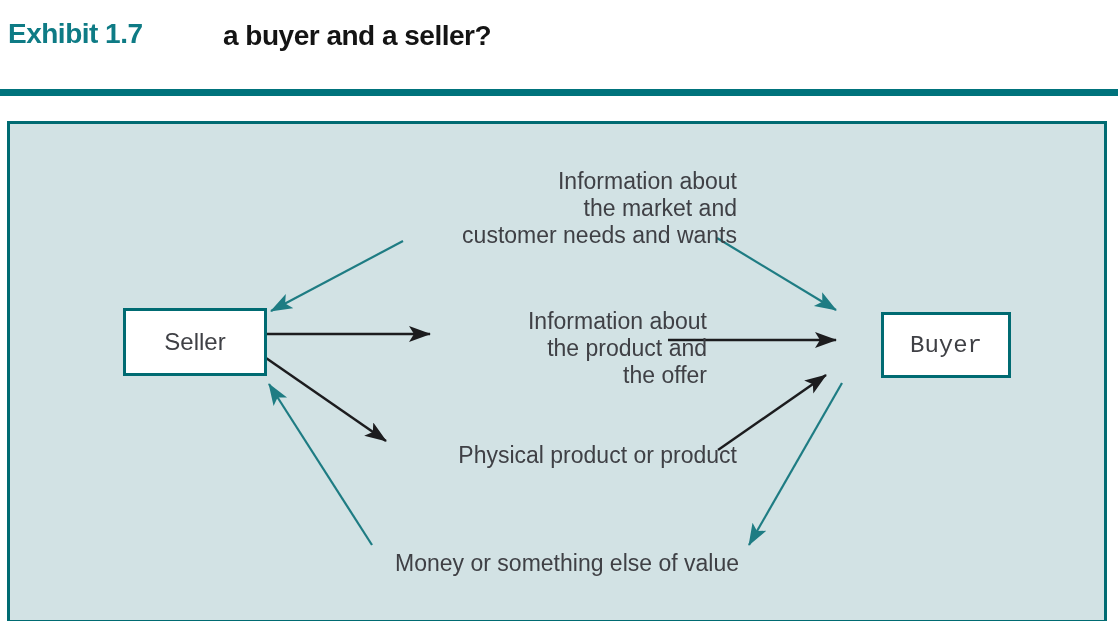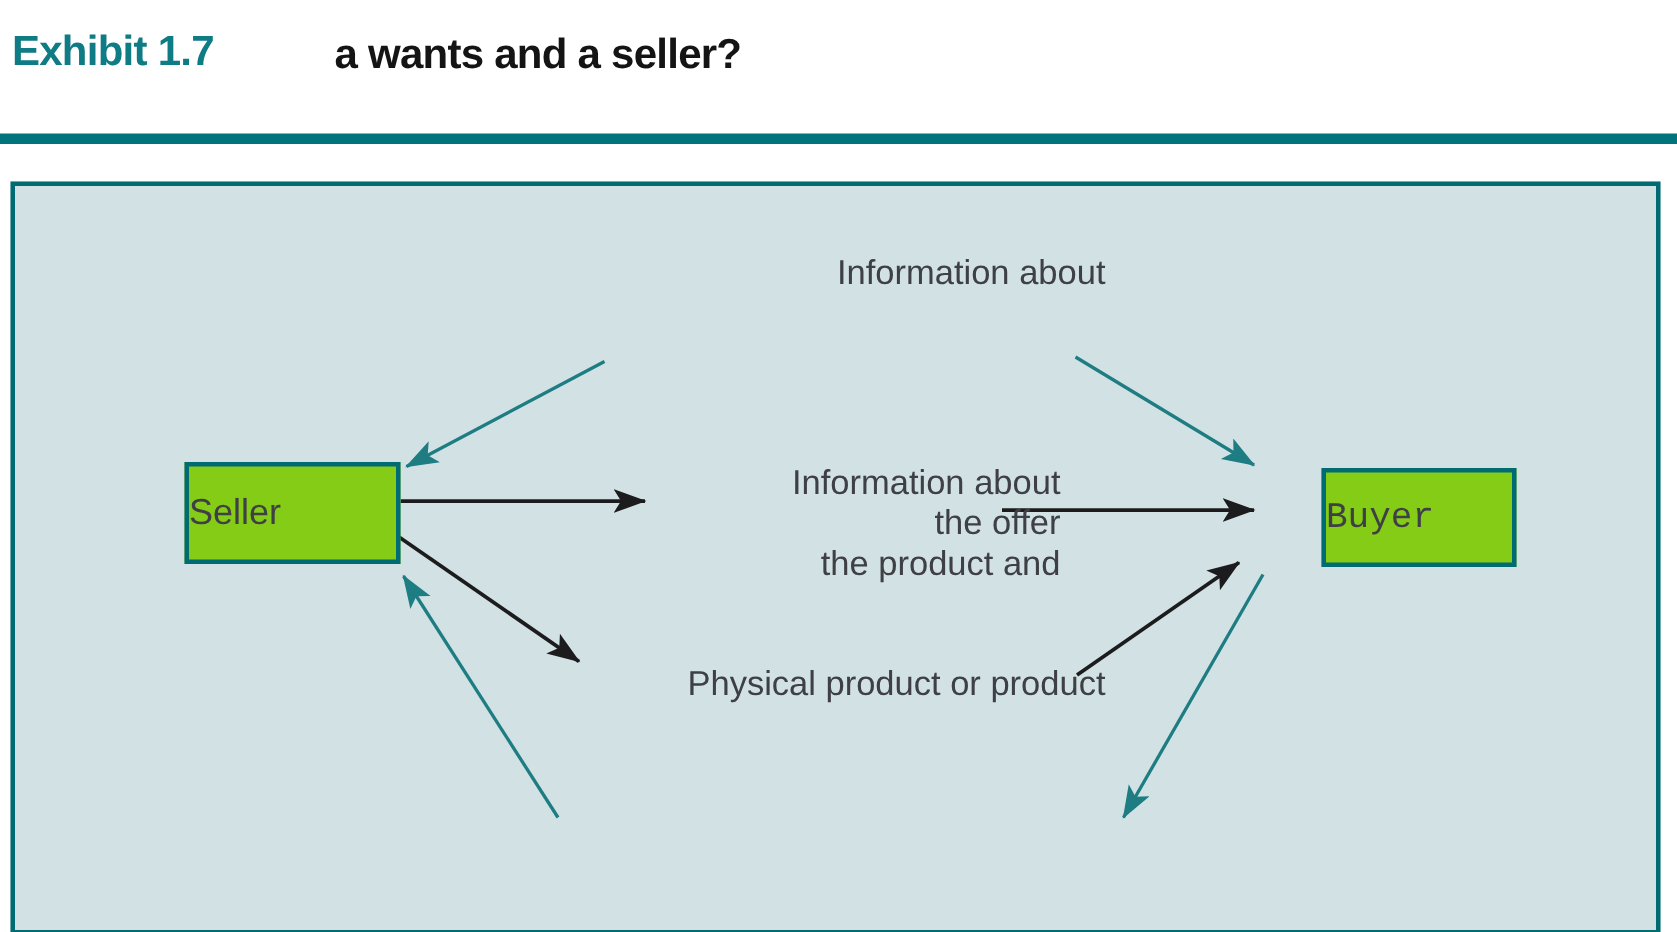--- a/index.html
+++ b/index.html
@@ -30,22 +30,22 @@
   
   .panel{
     position:absolute;left:7px;top:111px;
     width:1100px;height:502px;box-sizing:border-box;
     border:3px solid #006b72;
     background:#d2e2e4;
   }
   .arrow-layer{position:absolute;left:0;top:0;width:1094px;height:496px;}
   .node{
     position:absolute;box-sizing:border-box;
-    background:#84cc16;border:3px solid #006b72;
-    display:flex;align-items:center;
+    background:#ffffff;border:3px solid #006b72;
+    display:flex;align-items:center;justify-content:center;
     font-size:24px;color:#3f4045;
   }
   .node-seller{left:113px;top:184px;width:144px;height:68px;}
   .node-buyer{left:871px;top:188px;width:130px;height:66px;font-family:Liberation Mono, monospace;}
   .flow-label{
     position:absolute;width:360px;text-align:right;
     font-size:23px;line-height:27px;color:#3f4045;
   }
   .flow-label span{display:block;}
   .label-market{left:367px;top:44px;}
@@ -53,21 +53,21 @@
   .label-physical{left:367px;top:318px;}
   .label-money{left:369px;top:426px;}
 </style>
 </head>
 <body>
 
 <div class="page">
 
   <div class="exhibit-label">Exhibit 1.7</div>
   <div class="exhibit-title">
-    <span>a wants and a seller?</span>
+    <span>a buyer and a seller?</span>
   </div>
   <div class="header-rule"></div>
 
   <div class="panel">
 
     <svg class="arrow-layer" viewBox="0 0 1094 496">
       <defs>
         <marker id="head-teal" markerUnits="userSpaceOnUse" markerWidth="24" markerHeight="18" refX="21" refY="8" orient="auto">
           <polygon points="0,0 22,8 0,16 5,8" fill="#1e7c83"></polygon>
         </marker>
@@ -91,25 +91,28 @@
 
     <div class="node node-seller">
       <span>Seller</span>
     </div>
     <div class="node node-buyer">
       <span>Buyer</span>
     </div>
 
     <div class="flow-label label-market">
       <span>Information about</span>
+      <span>the market and</span>
+      <span>customer needs and wants</span>
     </div>
 
     <div class="flow-label label-product">
       <span>Information about</span>
+      <span>the product and</span>
       <span>the offer</span>
-      <span>the product and</span>
     </div>
 
     <div class="flow-label label-physical">Physical product or product</div>
 
+    <div class="flow-label label-money">Money or something else of value</div>
 
   </div>
 </div>
 
 </body></html>

